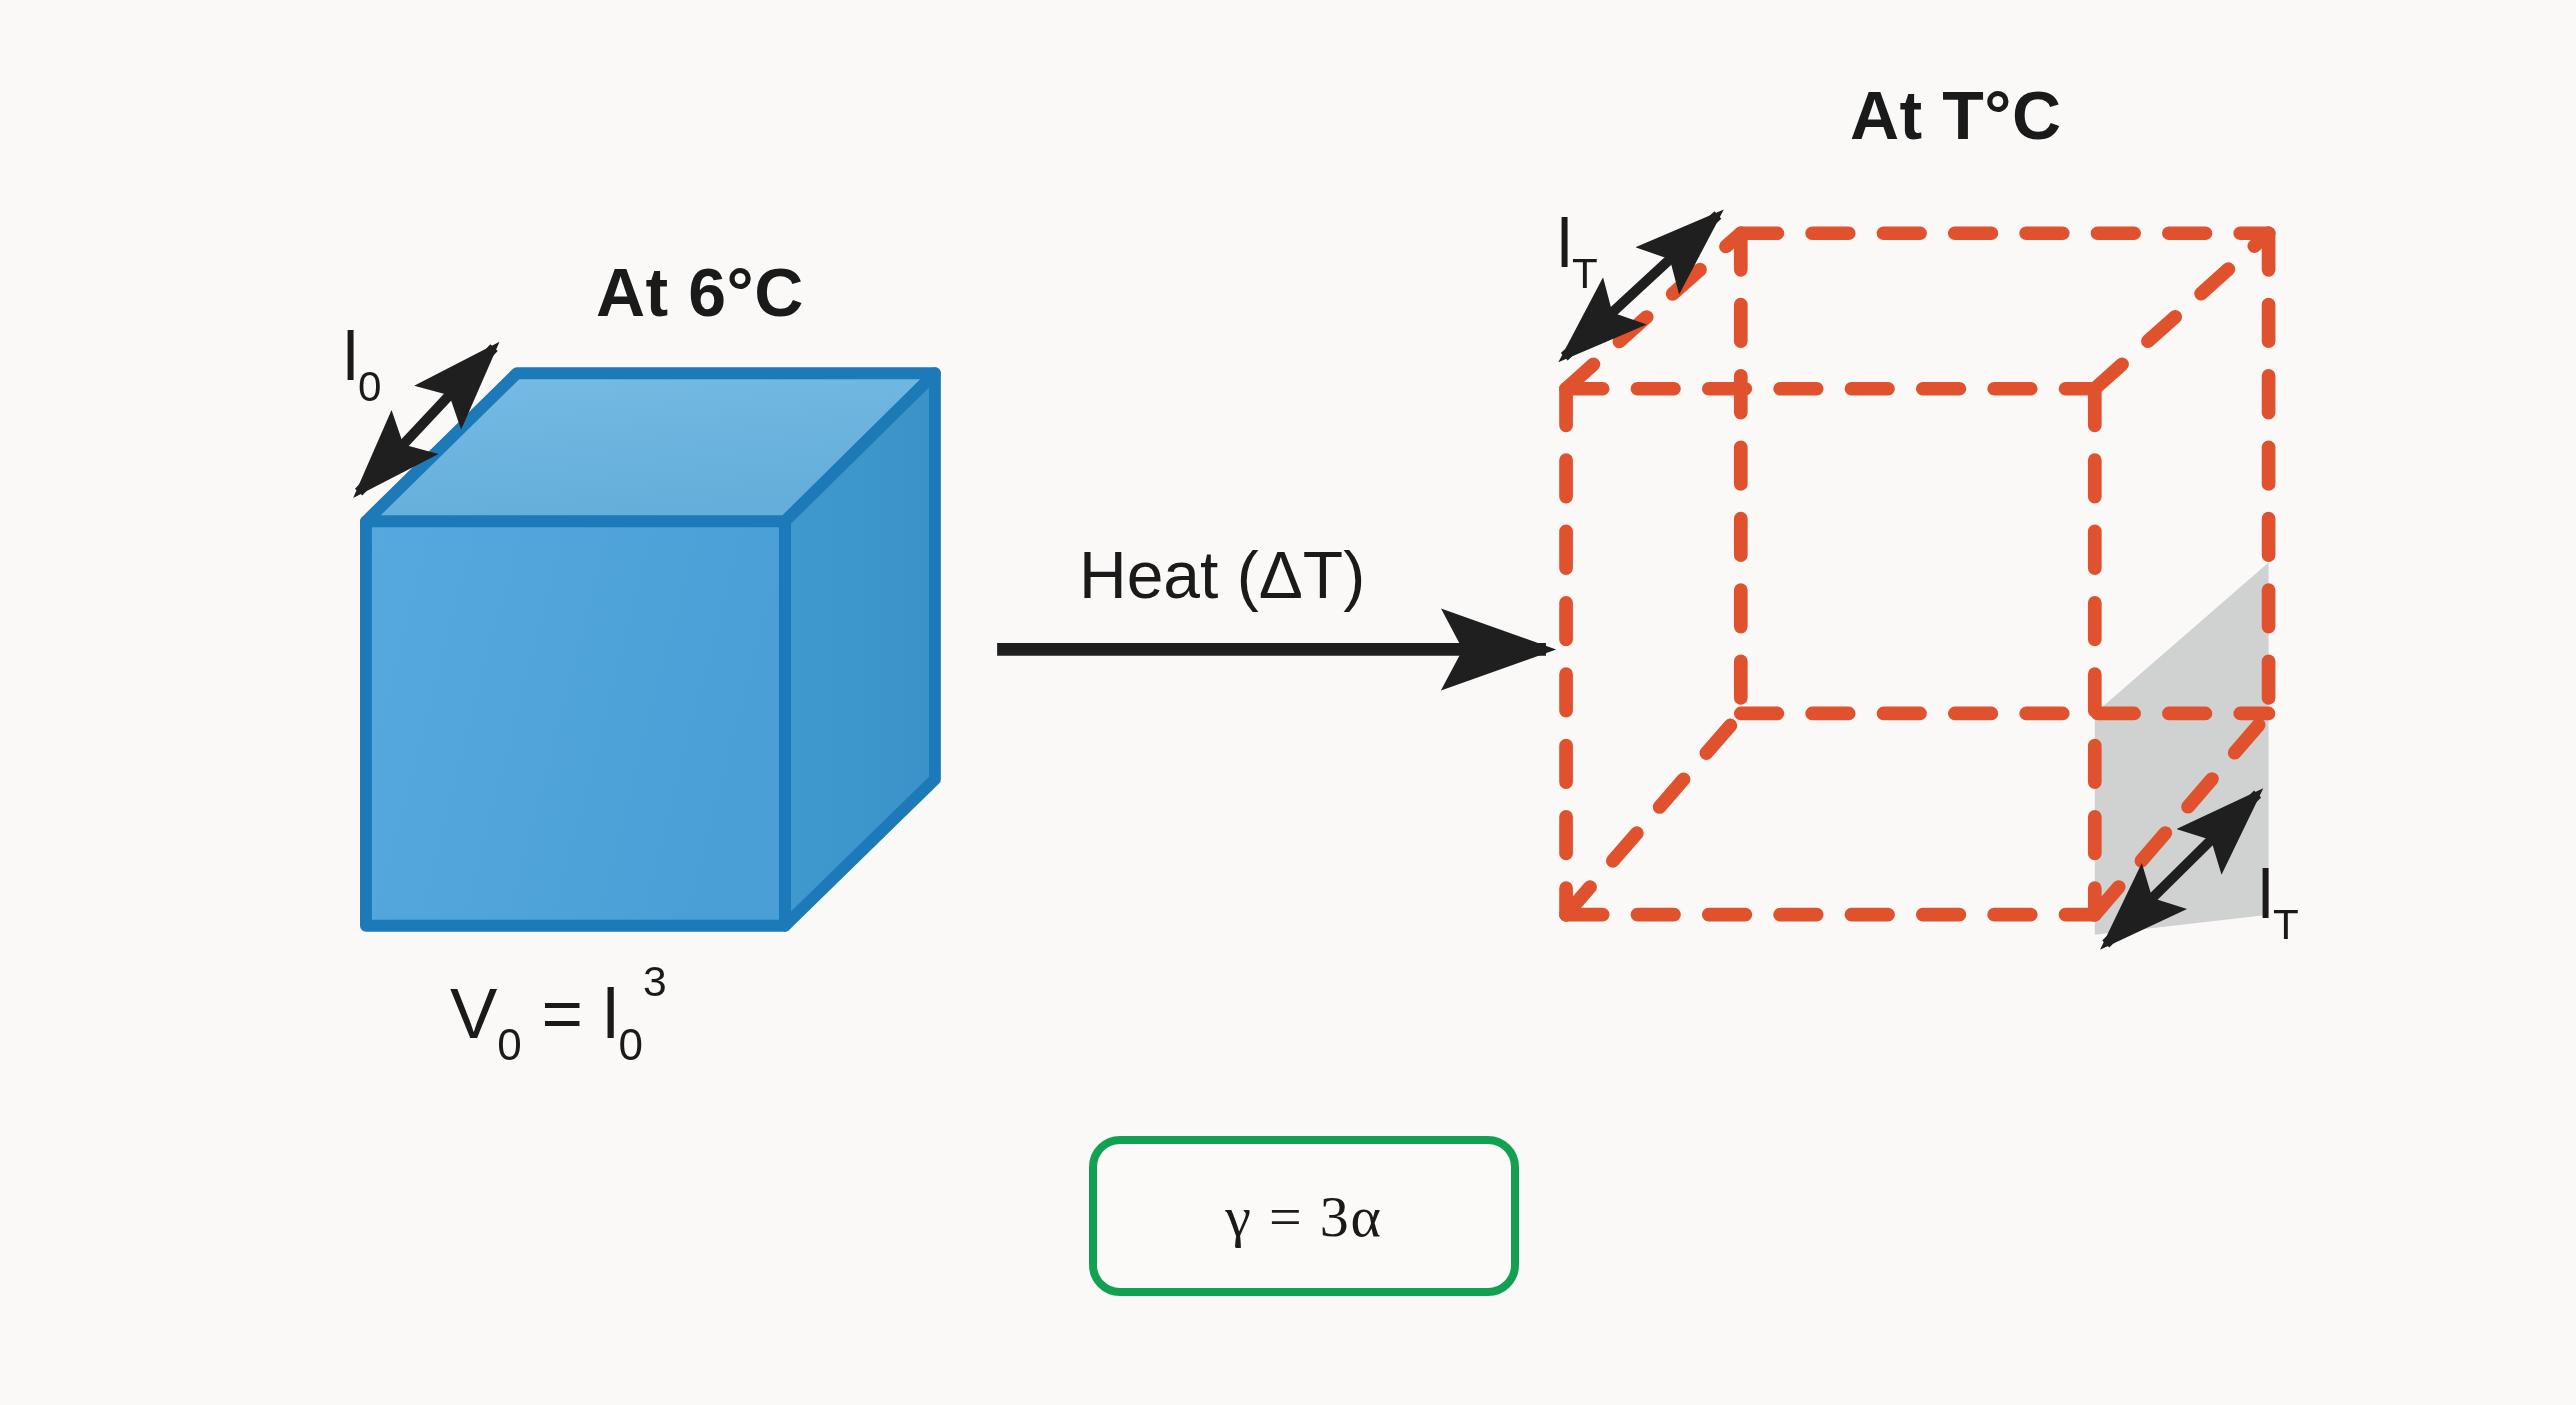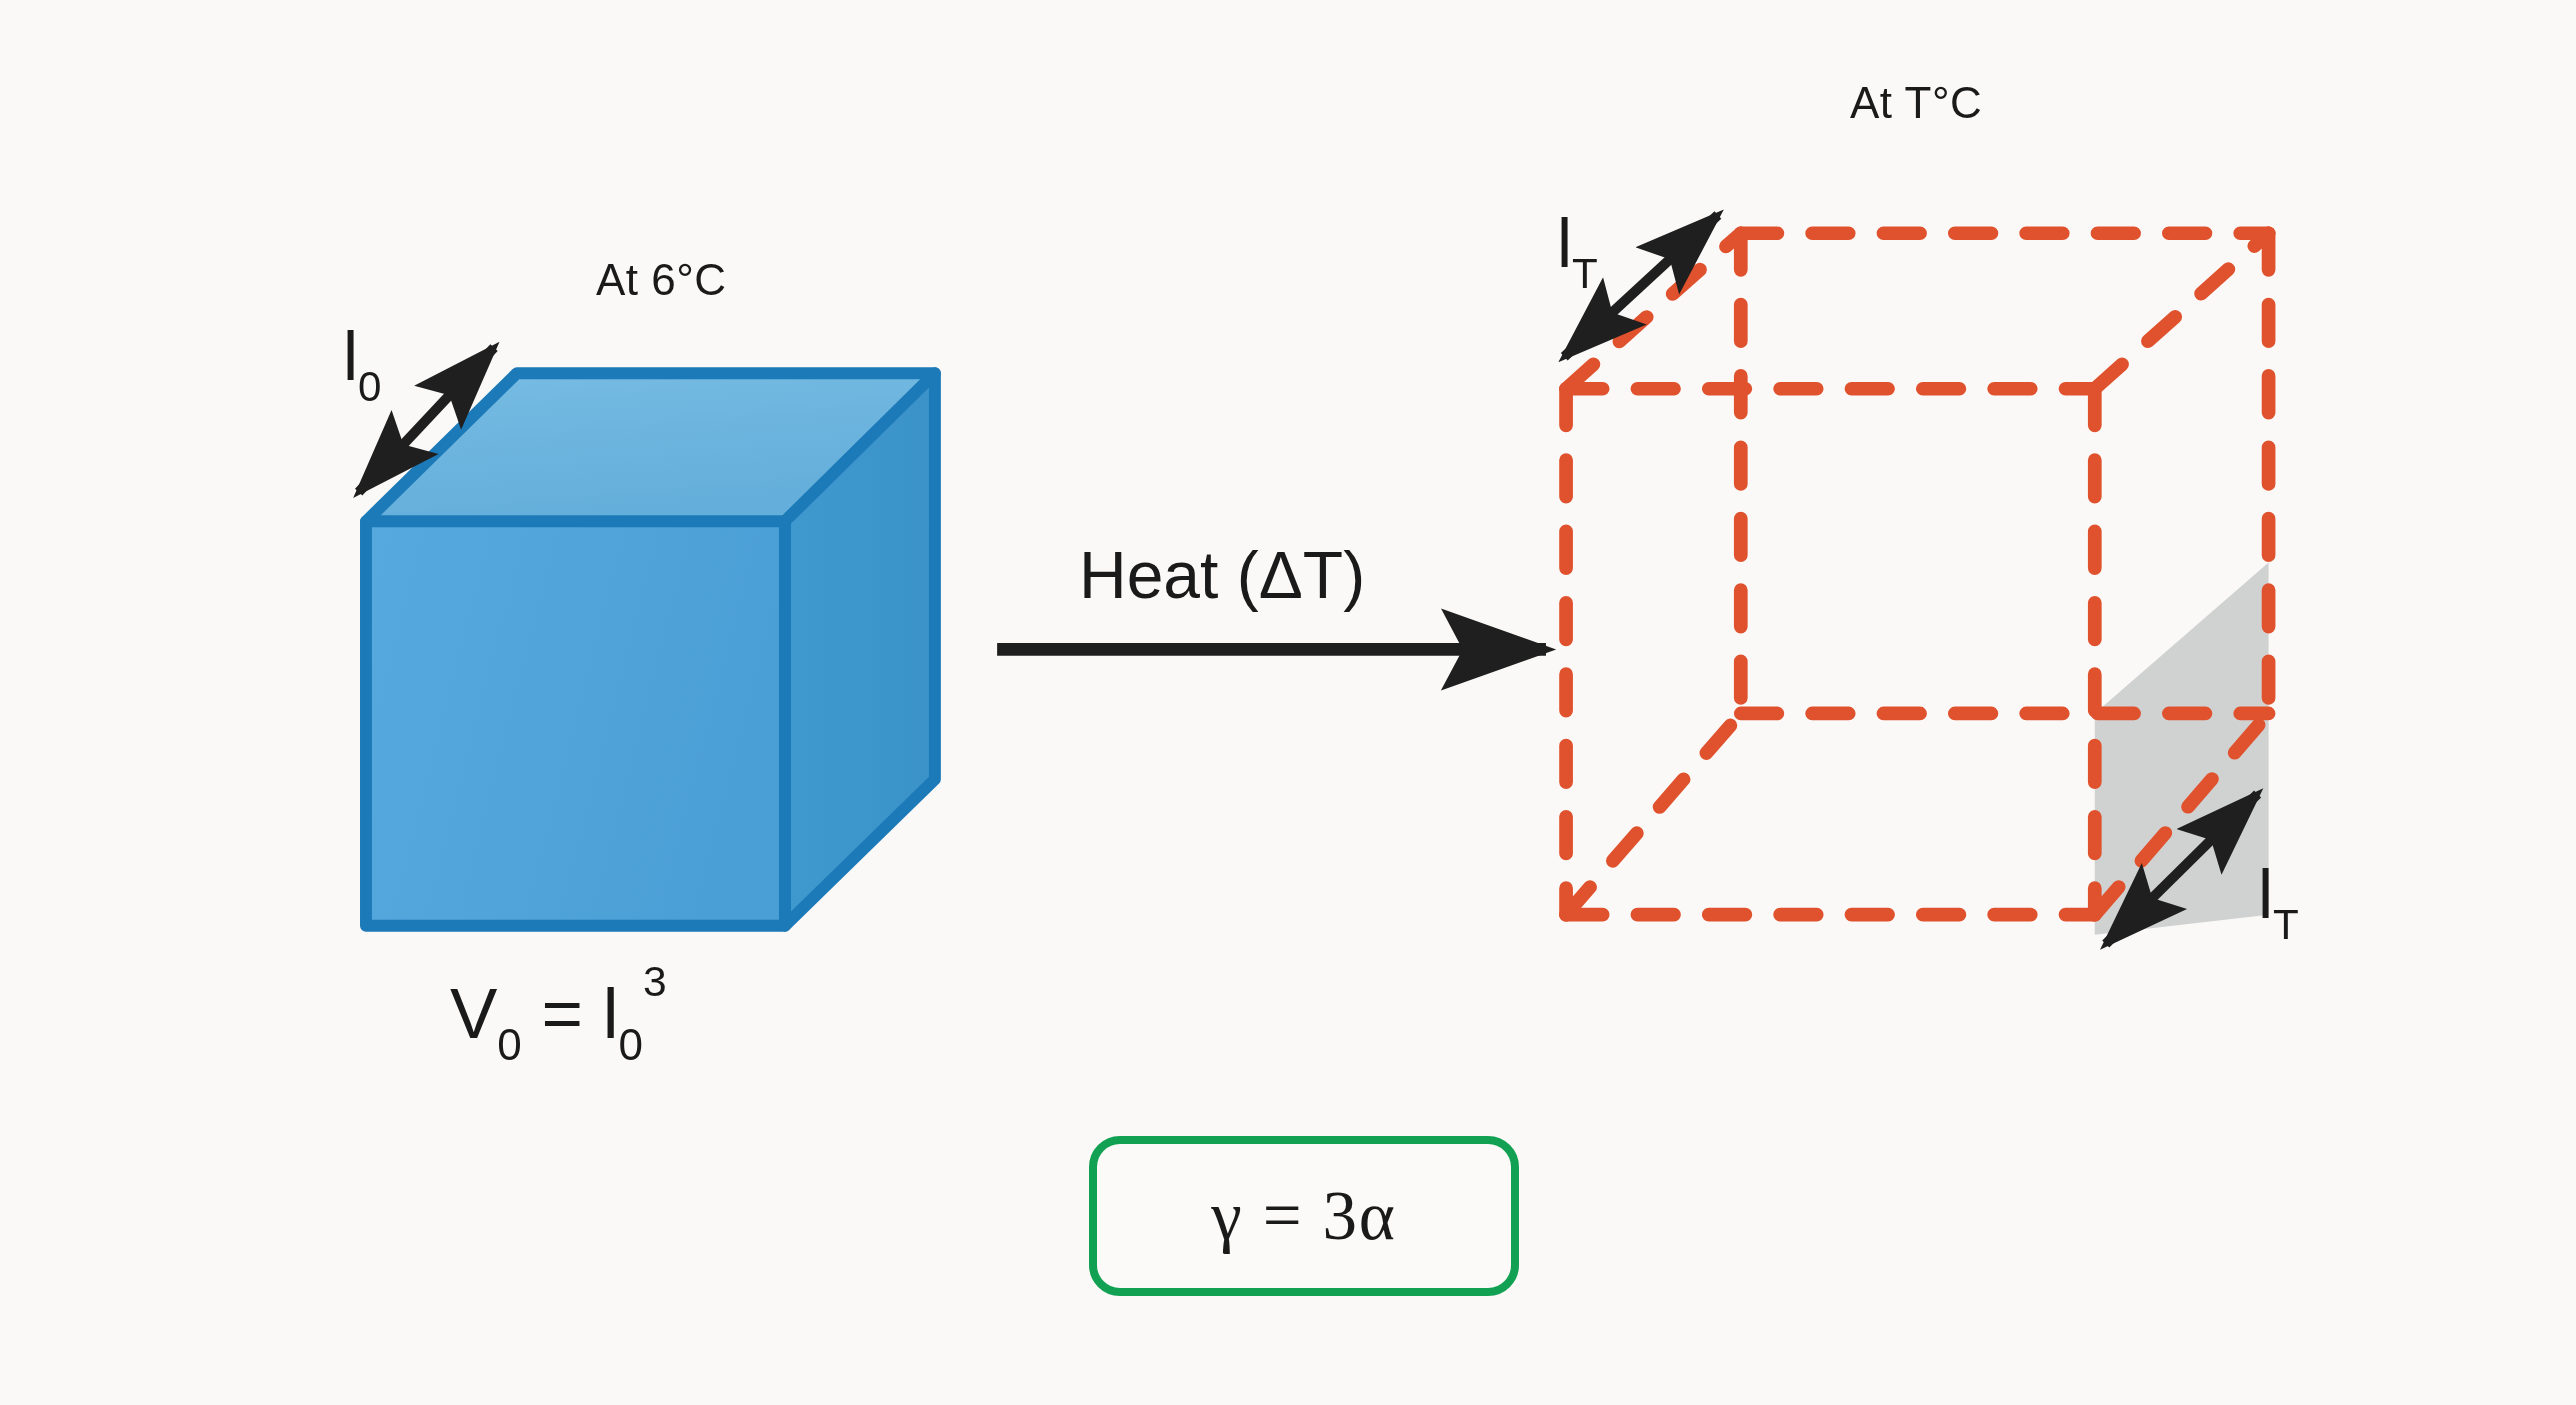--- a/index.html
+++ b/index.html
@@ -24,22 +24,22 @@
     height: 1405px;
   }
   .txt {
     position: absolute;
     color: #1a1a1a;
     font-family: "Liberation Sans", sans-serif;
     white-space: nowrap;
     line-height: 1;
   }
   .t-title {
-    font-size: 44px;
-    font-weight: 400;
+    font-size: 68px;
+    font-weight: 700;
     letter-spacing: 0.5px;
   }
   .t-heat {
     font-size: 66px;
     font-weight: 400;
   }
   .t-vol {
     font-size: 71px;
     font-weight: 400;
   }
@@ -67,21 +67,21 @@
     height: 160px;
     border: 8.2px solid #12a152;
     border-radius: 31px;
     background: #fbfaf8;
     box-sizing: border-box;
     display: flex;
     align-items: center;
     justify-content: center;
   }
   #gamma-text {
-    font-size: 69px;
+    font-size: 58px;
     color: #1a1a1a;
     font-family: "Liberation Serif", serif;
     letter-spacing: 1.8px;
   }
 </style>
 </head>
 <body>
 
 <div id="stage">
 

